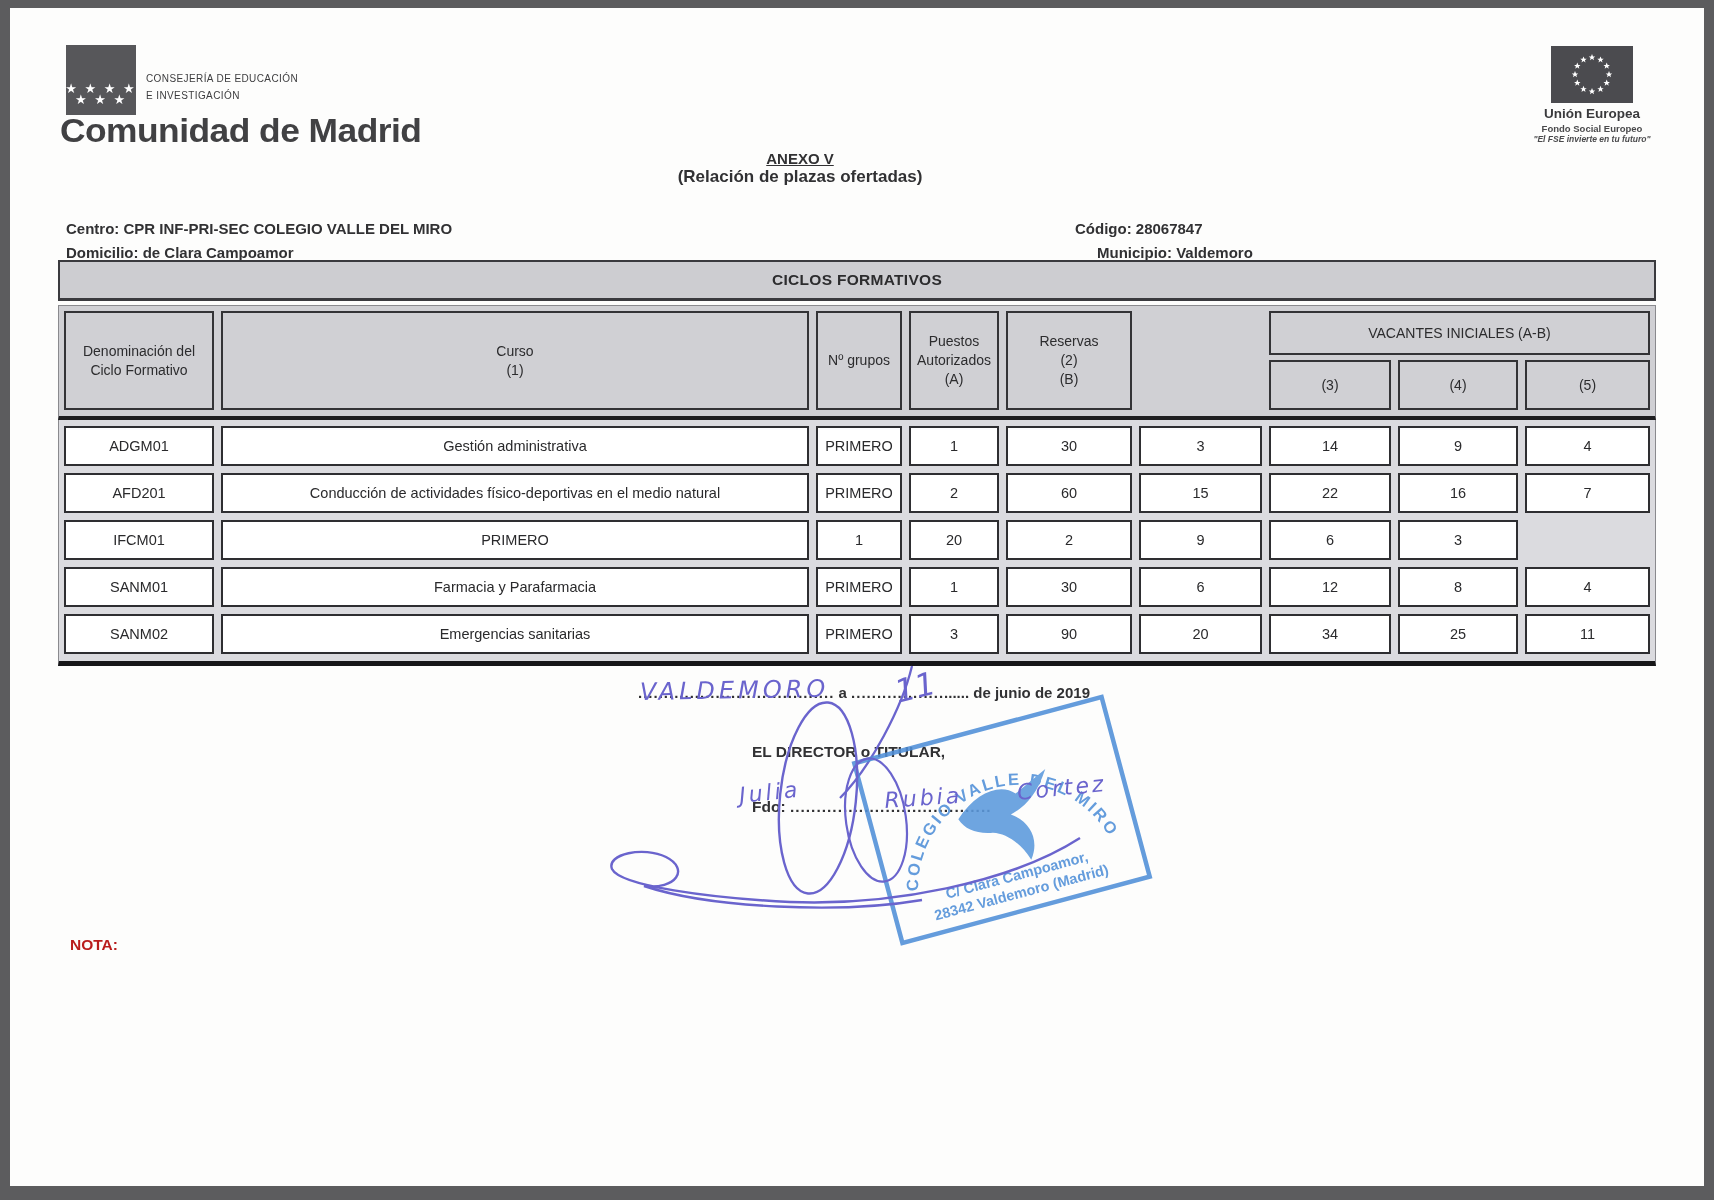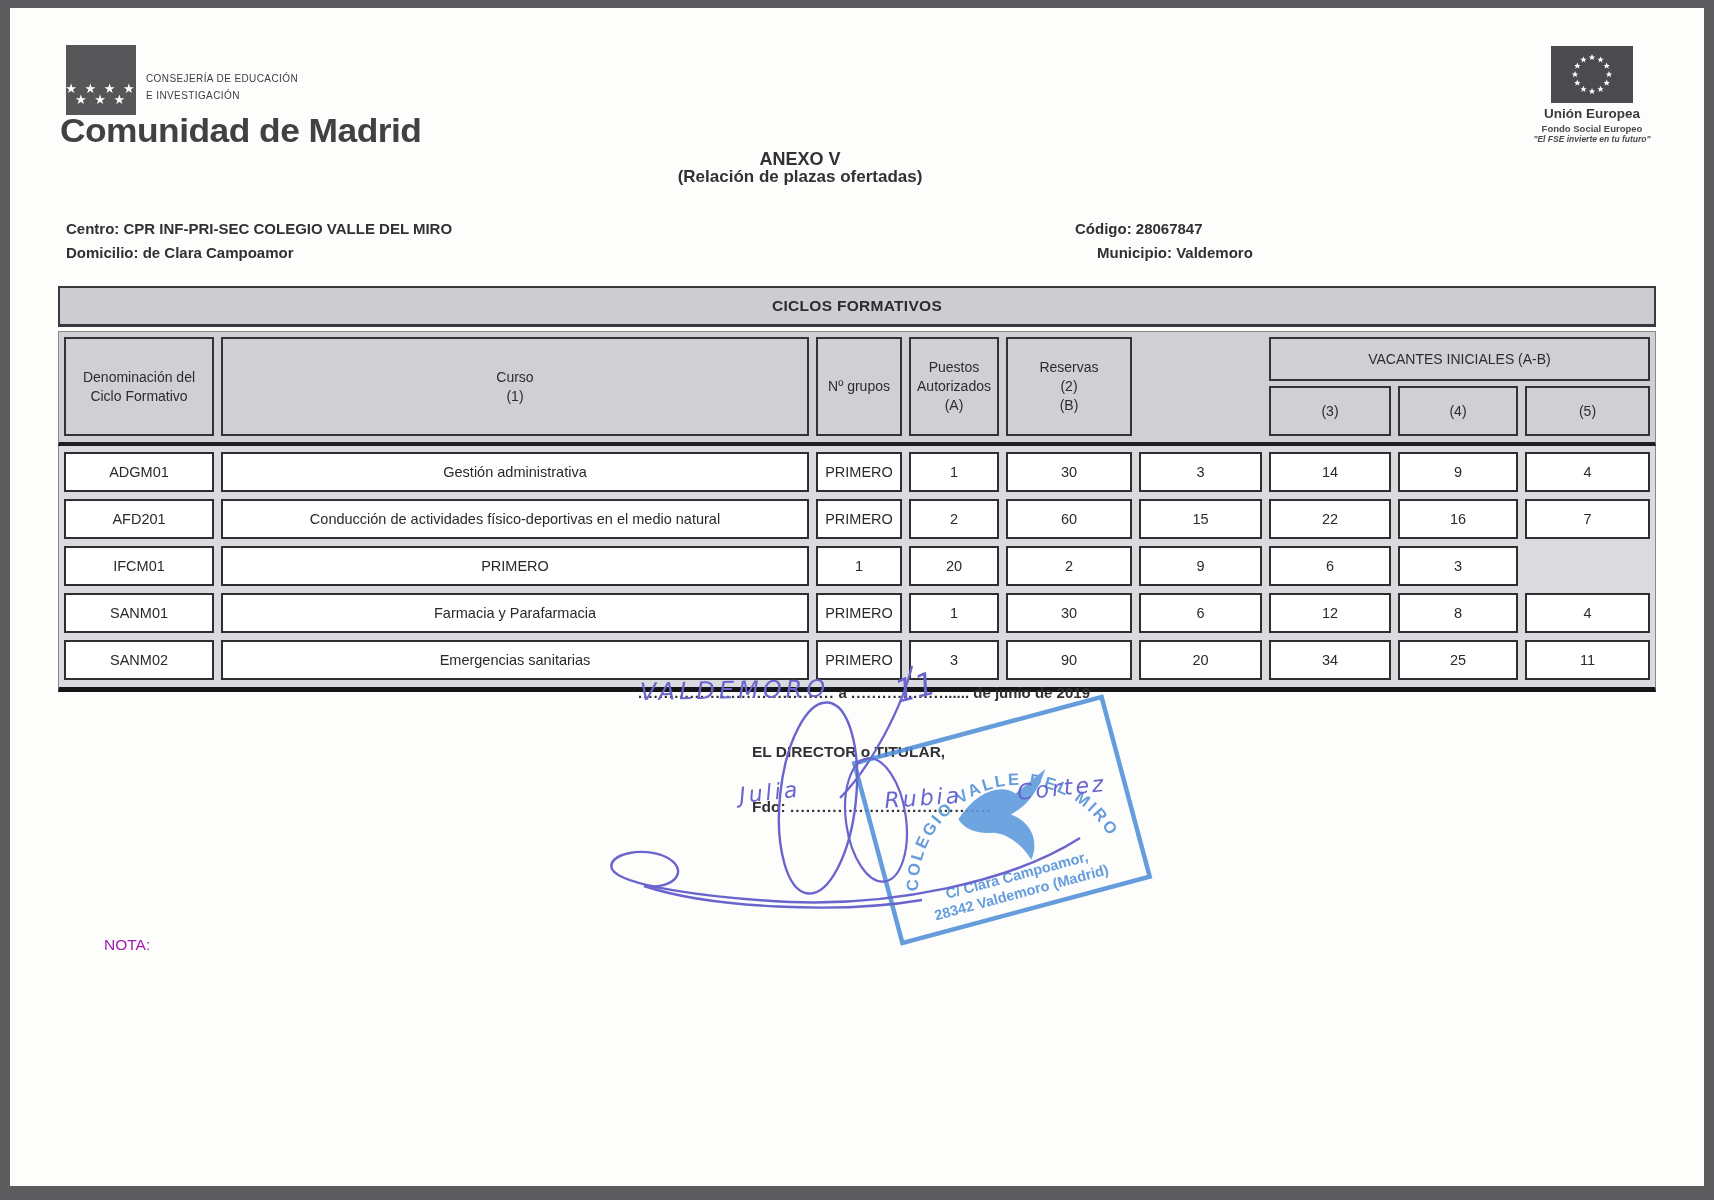--- a/index.html
+++ b/index.html
@@ -19,40 +19,40 @@
   .org-lines{left:136px; top:62px; font-size:10px; letter-spacing:.4px; color:#3c3c3e; line-height:17px;}
   .brand{left:50px; top:103px; font-size:34px; font-weight:bold; letter-spacing:-.5px; color:#414143; transform:scaleX(1.04); transform-origin:left;}
   .eu-block{left:1482px; top:38px; width:200px; text-align:center;}
   .eu-flag{width:82px; height:57px; background:#4b4b4f; margin:0 auto; display:block;}
   .eu-name{font-size:13.5px; font-weight:bold; color:#3a3a3c; margin-top:3px;}
   .eu-sub1{font-size:9.5px; font-weight:bold; color:#4a4a4c; margin-top:2px;}
   .eu-sub2{font-size:8.5px; font-style:italic; font-weight:bold; color:#4a4a4c;}
   
   .title-block{left:0px; top:142px; width:1580px; text-align:center; font-weight:bold; color:#313133;}
   .title-block div{line-height:18px;}
-  .t1{font-size:18px;} .t2{font-size:15.5px;} .t3{font-size:17px;}
+  .t1{font-size:15px;text-decoration:underline;} .t2{font-size:15.5px;} .t3{font-size:17px;}
   
   .info{font-size:15px; font-weight:bold; color:#313133; white-space:nowrap;}
   
-  #table{left:48px; top:252px; width:1598px;margin-top:26px;}
+  #table{left:48px; top:252px; width:1598px;}
   .tbar{box-sizing:border-box; border:2px solid #3a3a3e; border-bottom-width:3px; background:#cdcdd1; height:41px; display:flex; align-items:center; justify-content:center; font-size:15.5px; font-weight:bold; letter-spacing:.3px; color:#2c2c2e;}
   .grid9{display:grid; grid-template-columns:150px 588px 86px 90px 126px 123px 122px 120px 125px; column-gap:7px;}
   #thead{box-sizing:border-box; margin-top:4px; background:#d0d0d4; border-left:1px solid #8a8a8e; border-right:1px solid #8a8a8e; border-top:1px solid #8a8a8e; border-bottom:4px solid #1e1e20; padding:5px 5px 6px 5px; grid-template-rows:44px 50px; row-gap:5px;}
   .hcell{box-sizing:border-box; border:2px solid #333336; display:flex; flex-direction:column; align-items:center; justify-content:center; text-align:center; font-size:14px; color:#2c2c2e; line-height:19px;}
   .span2{grid-row:1 / span 2;}
   #tbody{box-sizing:border-box; background:#dbdbdf; border-left:1px solid #8a8a8e; border-right:1px solid #8a8a8e; border-bottom:5px solid #161618; padding:6px 5px;}
   .drow{margin-bottom:7px;}
   .drow:last-child{margin-bottom:1px;border-radius:12px;}
   .dcell{box-sizing:border-box; height:40px; background:#fff; border:2px solid #2e2e31; display:flex; align-items:center; justify-content:center; text-align:left; font-size:14.5px; color:#2a2a2c;}
   
   .dateline{left:628px; top:676px; font-size:15px; font-weight:bold; color:#313133; white-space:nowrap;}
   .dots{letter-spacing:1px;}
   .director{left:742px; top:735px; font-size:15.5px; font-weight:bold; color:#313133;}
   .fdo{left:742px; top:790px; font-size:15.5px; font-weight:bold; color:#313133;}
-  .nota{left:94px; top:928px; font-size:15.5px; font-weight:normal; color:#a21caf;}
+  .nota{left:60px; top:928px; font-size:15.5px; font-weight:bold; color:#b91c1c;}
   #ink{left:530px; top:640px; pointer-events:none;}
   .hand{fill:#6a64cd; font-family:"DejaVu Sans",sans-serif; font-style:italic;}
   .stamp-txt{fill:#4f8fd8; font-family:"Liberation Sans",sans-serif; font-weight:bold;}
 </style>
 </head>
 <body>
 
 <div id="scan">
 <div id="page">
 

